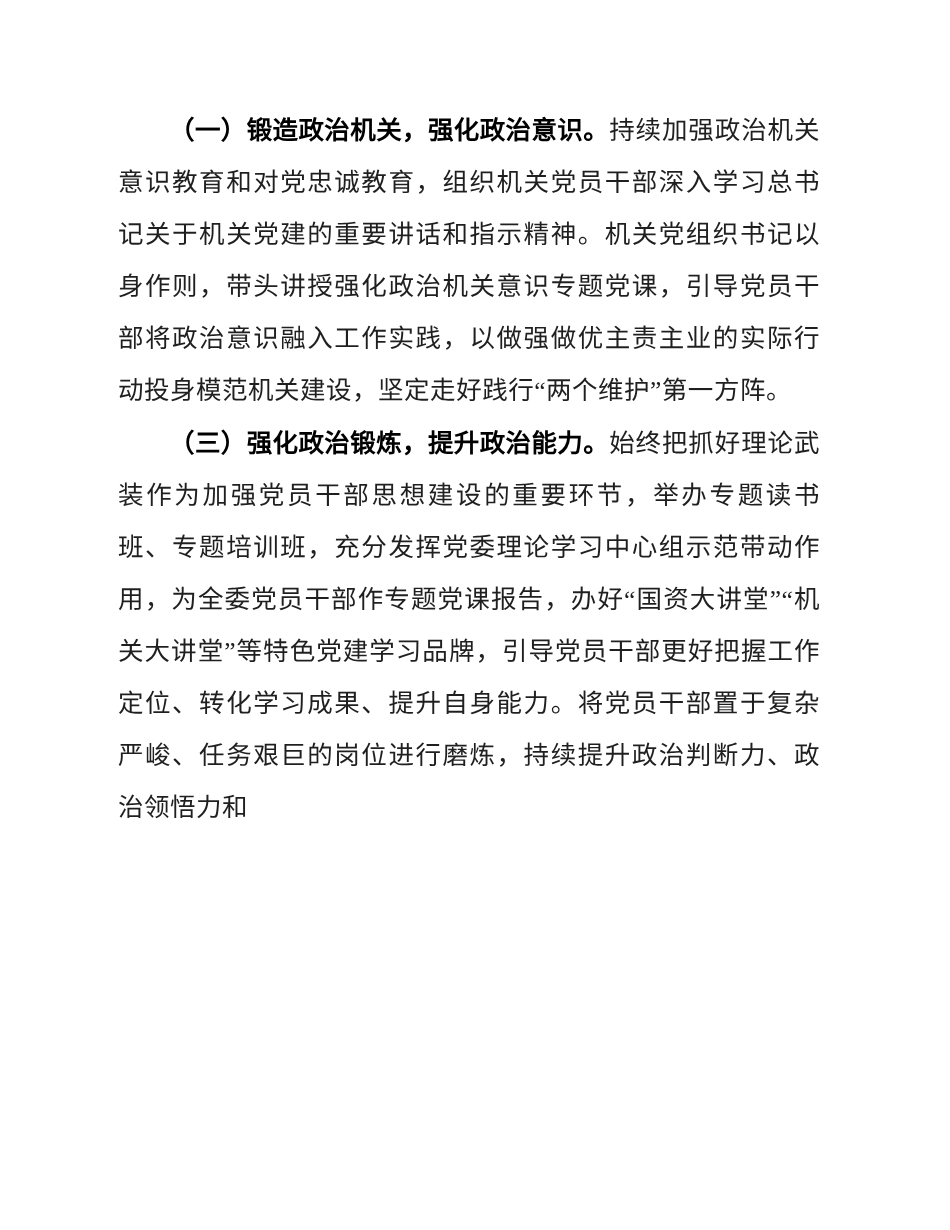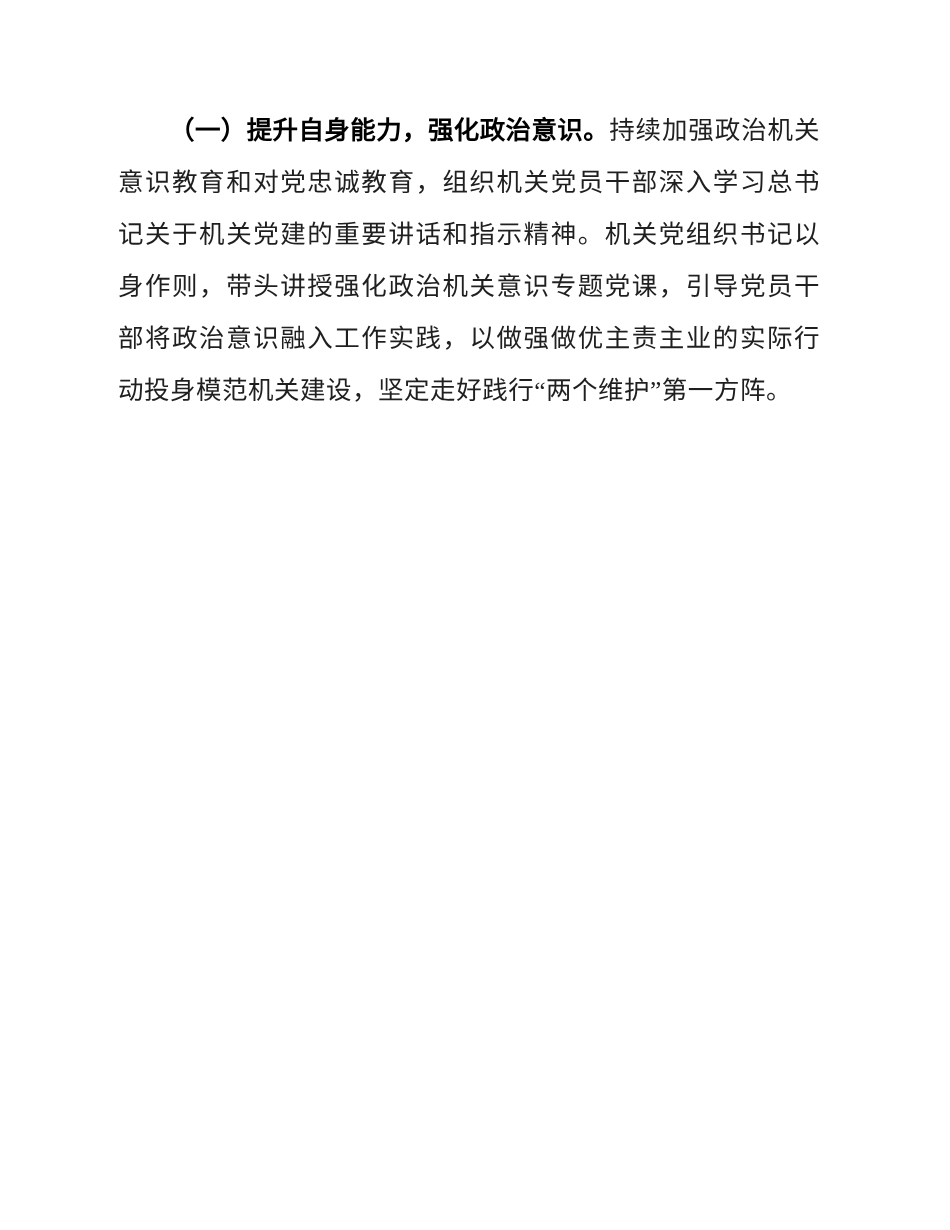--- a/index.html
+++ b/index.html
@@ -62,19 +62,22 @@
     color: #1f1f1f;
   }
 </style>
 </head>
 <body>
 
 <div class="page">
   <div class="text-column">
 
     <p class="para">
-      <span class="heading">（一）提升自身能力，强化政治意识。</span><span class="body">持续加强政治机关意识教育和对党忠诚教育，组织机关党员干部深入学习总书记关于机关党建的重要讲话和指示精神。机关党组织书记以身作则，带头讲授强化政治机关意识专题党课，引导党员干部将政治意识融入工作实践，以做强做优主责主业的实际行动投身模范机关建设，坚定走好践行“两个维护”第一方阵。</span>
+      <span class="heading">（一）锻造政治机关，强化政治意识。</span><span class="body">持续加强政治机关意识教育和对党忠诚教育，组织机关党员干部深入学习总书记关于机关党建的重要讲话和指示精神。机关党组织书记以身作则，带头讲授强化政治机关意识专题党课，引导党员干部将政治意识融入工作实践，以做强做优主责主业的实际行动投身模范机关建设，坚定走好践行“两个维护”第一方阵。</span>
     </p>
 
 
+    <p class="para">
+      <span class="heading">（三）强化政治锻炼，提升政治能力。</span><span class="body">始终把抓好理论武装作为加强党员干部思想建设的重要环节，举办专题读书班、专题培训班，充分发挥党委理论学习中心组示范带动作用，为全委党员干部作专题党课报告，办好“国资大讲堂”“机关大讲堂”等特色党建学习品牌，引导党员干部更好把握工作定位、转化学习成果、提升自身能力。将党员干部置于复杂严峻、任务艰巨的岗位进行磨炼，持续提升政治判断力、政治领悟力和</span>
+    </p>
 
   </div>
 </div>
 
 </body></html>

